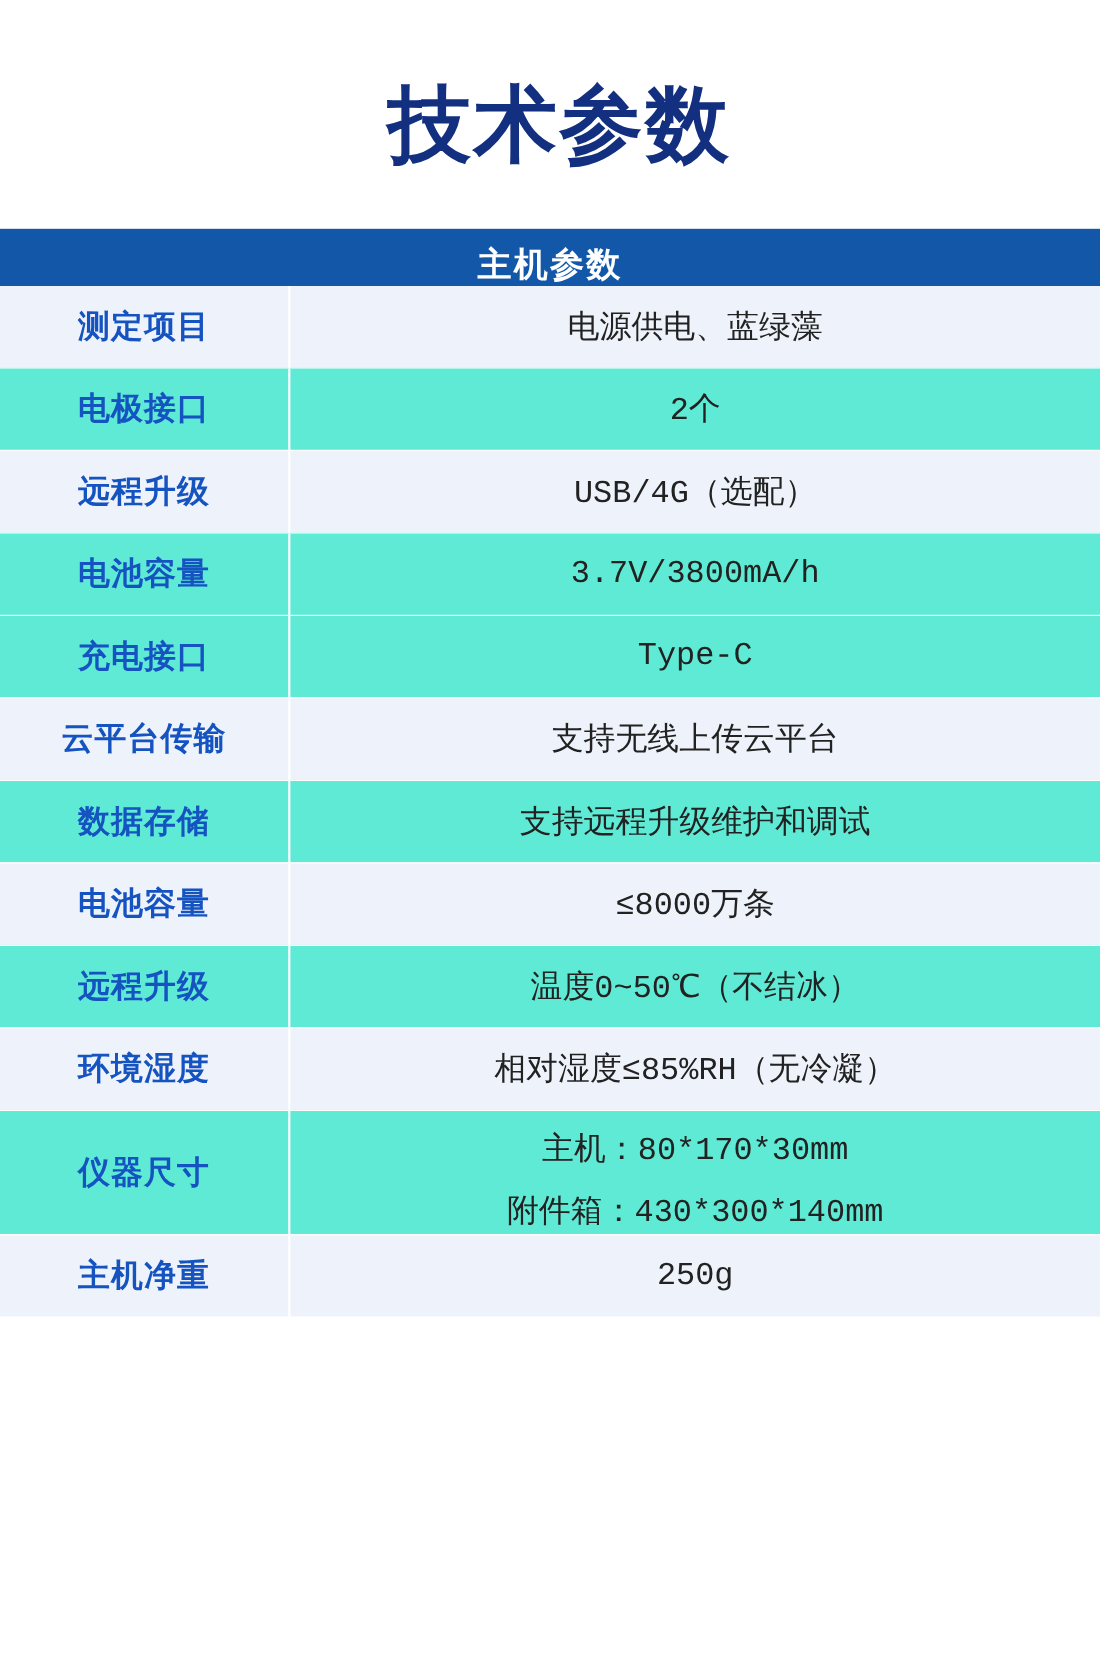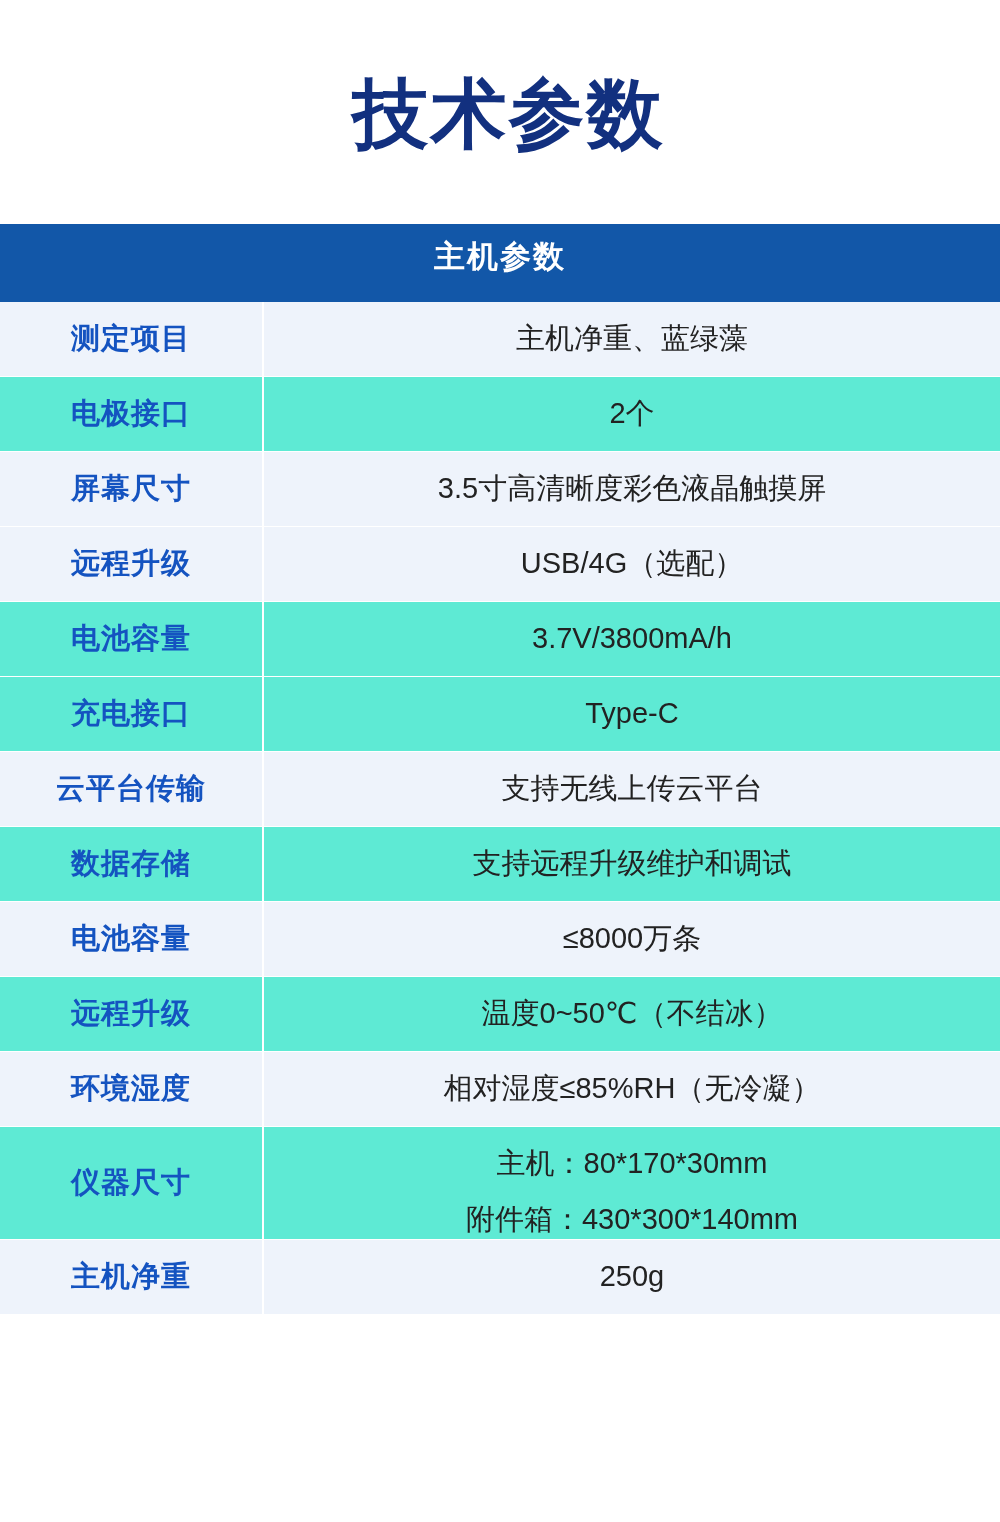--- a/index.html
+++ b/index.html
@@ -20,38 +20,39 @@
     position: relative;
     box-sizing: border-box;
   }
   .title {
     text-align: center;
     font-size: 76px;
     font-weight: bold;
     color: #12307f;
     letter-spacing: 2px;
     padding-top: 72px;
-    padding-bottom: 68px;
+    padding-bottom: 52px;
     line-height: 1.1;
     margin-left: 17px;
   }
   .section-header {
     background: #1257a8;
     color: #ffffff;
     text-align: center;
     font-size: 31px;
     font-weight: bold;
-    height: 78px;
+    height: 52px;
     line-height: 66px;
     letter-spacing: 2px;
   }
   .spec-table {
     width: 100%;
     border-collapse: collapse;
     table-layout: fixed;
+    font-family: Liberation Mono, monospace;
   }
   .spec-table tr {
     border-bottom: 1px solid #ffffff;
   }
   .spec-table td {
     vertical-align: middle;
     font-size: 29px;
     padding: 0;
     height: 74px;
   }
@@ -82,29 +83,25 @@
 <div class="page">
 
   <div class="title">技术参数</div>
 
   <div class="section-header">主机参数</div>
 
   <table class="spec-table">
     <tbody>
       <tr class="row-odd">
         <td class="label-cell">测定项目</td>
-        <td class="value-cell">主机净重、蓝绿藻</td>
+        <td class="value-cell">电源供电、蓝绿藻</td>
       </tr>
       <tr class="row-even">
         <td class="label-cell">电极接口</td>
         <td class="value-cell">2个</td>
-      </tr>
-      <tr class="row-odd">
-        <td class="label-cell">屏幕尺寸</td>
-        <td class="value-cell">3.5寸高清晰度彩色液晶触摸屏</td>
       </tr>
       <tr class="row-odd">
         <td class="label-cell">远程升级</td>
         <td class="value-cell">USB/4G（选配）</td>
       </tr>
       <tr class="row-even">
         <td class="label-cell">电池容量</td>
         <td class="value-cell">3.7V/3800mA/h</td>
       </tr>
       <tr class="row-even">

